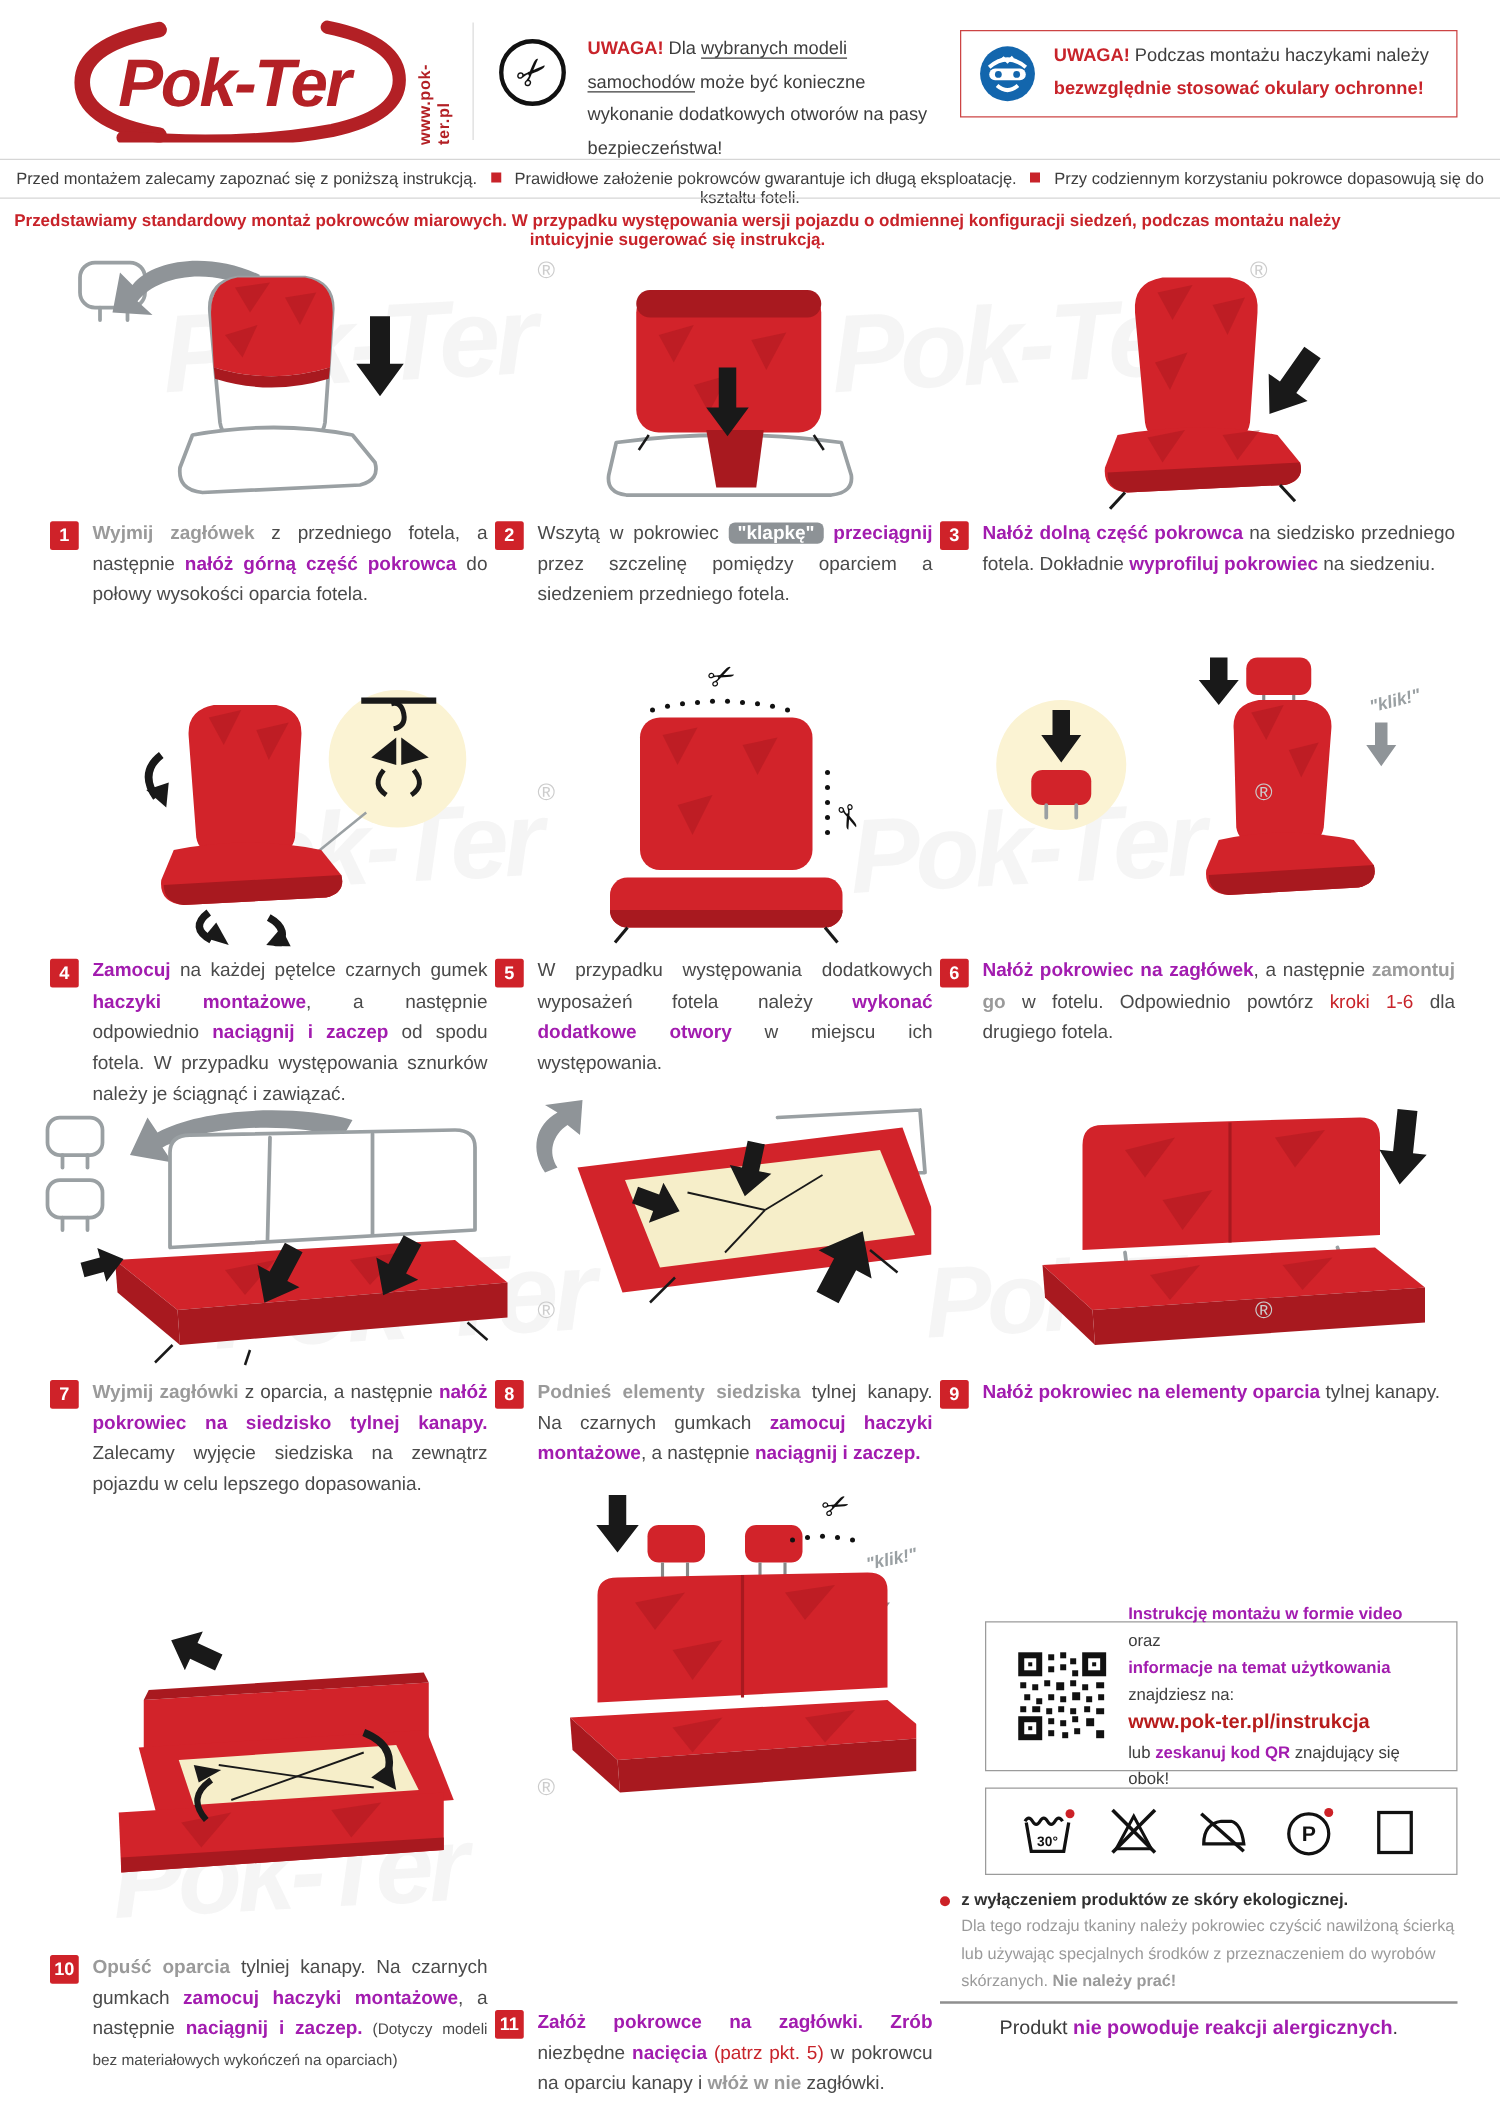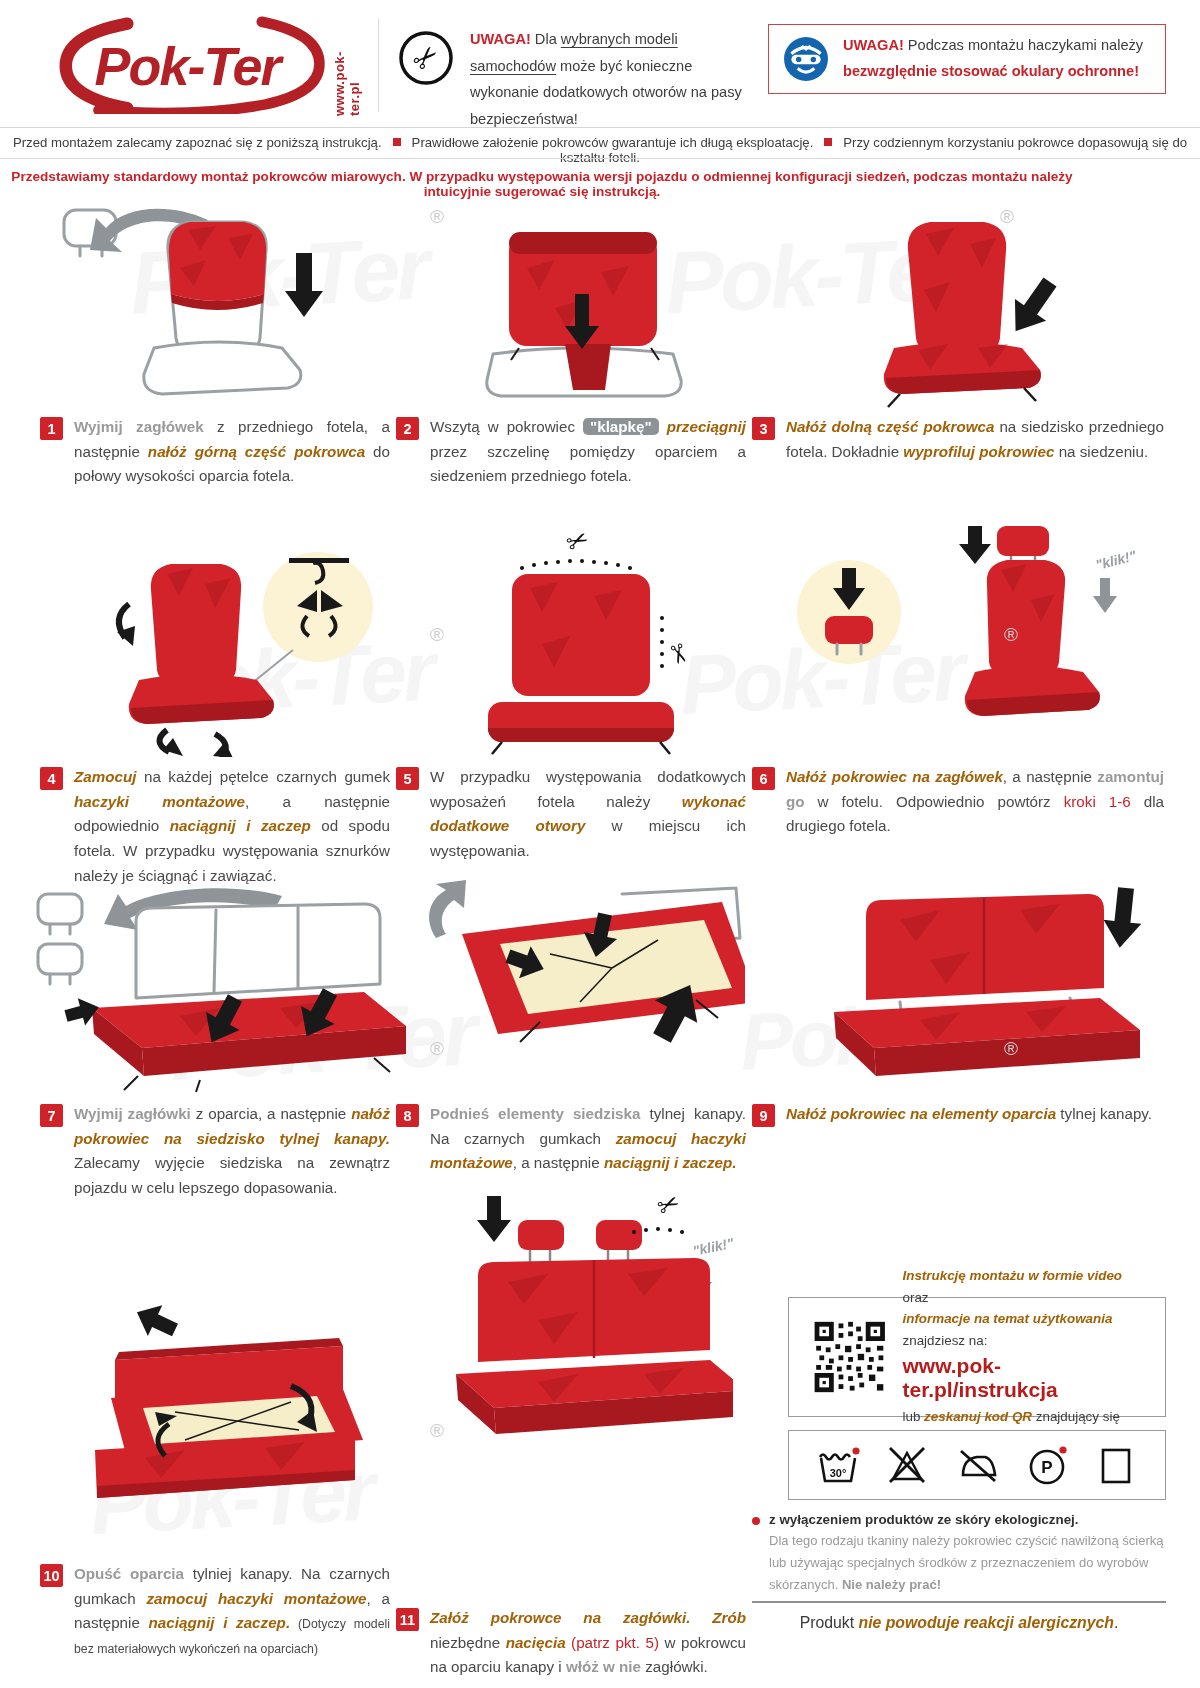--- a/index.html
+++ b/index.html
@@ -1,21 +1,21 @@
 <!DOCTYPE html>
 <html><head>
 <meta charset="utf-8">
 <style>
   html,body{margin:0;padding:0;background:#fff;}
   .page{position:relative;width:1200px;height:1688px;background:#ffffff;overflow:hidden;
         font-family:"Liberation Sans",sans-serif;color:#4a4a4a;}
   .abs{position:absolute;}
   
   .seg-n{}
-  .seg-b{font-weight:700;color:#a16207;font-style:italic;}
+  .seg-b{font-weight:700;color:#a21caf;}
   .seg-g{font-weight:700;color:#9a9a9a;}
   .seg-r{color:#c8232a;}
   .seg-rb{color:#c8232a;font-weight:700;}
   .seg-u{text-decoration:underline;text-underline-offset:3px;}
   .seg-badge{background:#8d9296;color:#fff;font-weight:700;padding:0 7px;border-radius:5px;}
   .seg-sm{font-size:12.3px;}
   
   .site-vert{writing-mode:vertical-rl;transform:rotate(180deg);color:#b32025;font-weight:700;font-size:13px;letter-spacing:.5px;}
   .hnotice{font-size:14.6px;line-height:1.82;color:#3d3d3d;}
   .gbox{border:1.5px solid #cc4444;display:flex;align-items:center;gap:14px;padding:10px 14px;box-sizing:border-box;}
@@ -31,21 +31,21 @@
          font-size:14.5px;display:flex;align-items:center;justify-content:center;border-radius:2px;
          padding:0 3px;margin-top:2px;}
   .stext{margin:0;font-size:15.2px;line-height:1.62;text-align:justify;color:#4a4a4a;}
   
   .rmark{position:absolute;color:#cccccc;font-size:19px;}
   .watermark{position:absolute;font-style:italic;font-weight:700;color:rgba(140,140,140,.09);
              white-space:nowrap;letter-spacing:-4px;transform:rotate(-3deg);}
   
   .fbox{position:absolute;border:1.5px solid #9b9b9b;background:#fff;box-sizing:border-box;}
   .qrtext{font-size:13.4px;line-height:1.6;color:#3d3d3d;}
-  .qrurl{font-size:21px;font-weight:700;color:#b71c1c;margin:3px 4px 4px 0;}
+  .qrurl{font-size:16px;font-weight:700;color:#b71c1c;margin:3px 4px 4px 0;}
   .care{font-size:13px;line-height:1.68;color:#9a9a9a;}
   .care-h{font-size:13.4px;font-weight:700;color:#303030;}
   .allergy{font-size:15.8px;color:#3a3a3a;text-align:center;}
   
   .red{fill:#d2232a;} .dred{fill:#a8191f;} .fac{fill:#9e151b;opacity:.38;}
   .cream{fill:#f6eec9;} .la{fill:#ffffff;stroke:#9aa0a3;stroke-width:3;stroke-linejoin:round;}
   .lal{stroke:#9aa0a3;stroke-width:3;fill:none;stroke-linecap:round;}
   .blk{fill:#191919;} .garr{fill:#8f9498;}
   .gtxt{fill:#9aa0a3;font-weight:700;font-size:14px;font-style:italic;}
   .scis{font-size:26px;fill:#111;}

